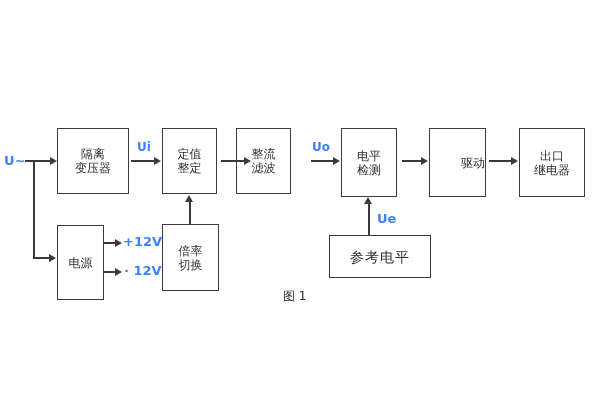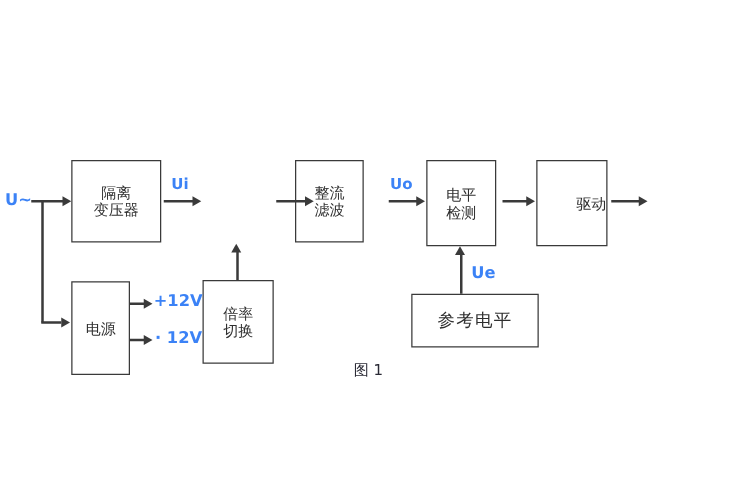--- a/index.html
+++ b/index.html
@@ -48,35 +48,43 @@
 
 <div id="canvas">
 
   <span class="lbl big" style="left:4px; top:154px;">U~</span>
 
   <div class="box" style="left:57px;  top:128px; width:72px; height:66px;">
     <span>隔离</span>
     <span>变压器</span>
   </div>
 
+  <div class="box" style="left:162px; top:128px; width:55px; height:66px;">
+    <span>定值</span>
+    <span>整定</span>
+  </div>
 
   <div class="box" style="left:236px; top:128px; width:55px; height:66px;">
     <span>整流</span>
     <span>滤波</span>
   </div>
 
   <div class="box" style="left:341px; top:128px; width:56px; height:69px;">
     <span>电平</span>
     <span>检测</span>
   </div>
 
   <div class="box single" style="left:429px; top:128px; width:57px; height:69px;align-items:flex-end;">
     <span>驱动</span>
   </div>
 
+  <div class="box" style="left:519px; top:128px; width:66px; height:69px;">
+    <span>出口</span>
+    <span>继电器</span>
+  </div>
 
   <div class="box single" style="left:57px; top:225px; width:47px; height:75px;">
     <span>电源</span>
   </div>
 
   <div class="box" style="left:162px; top:224px; width:57px; height:67px;">
     <span>倍率</span>
     <span>切换</span>
   </div>
 

